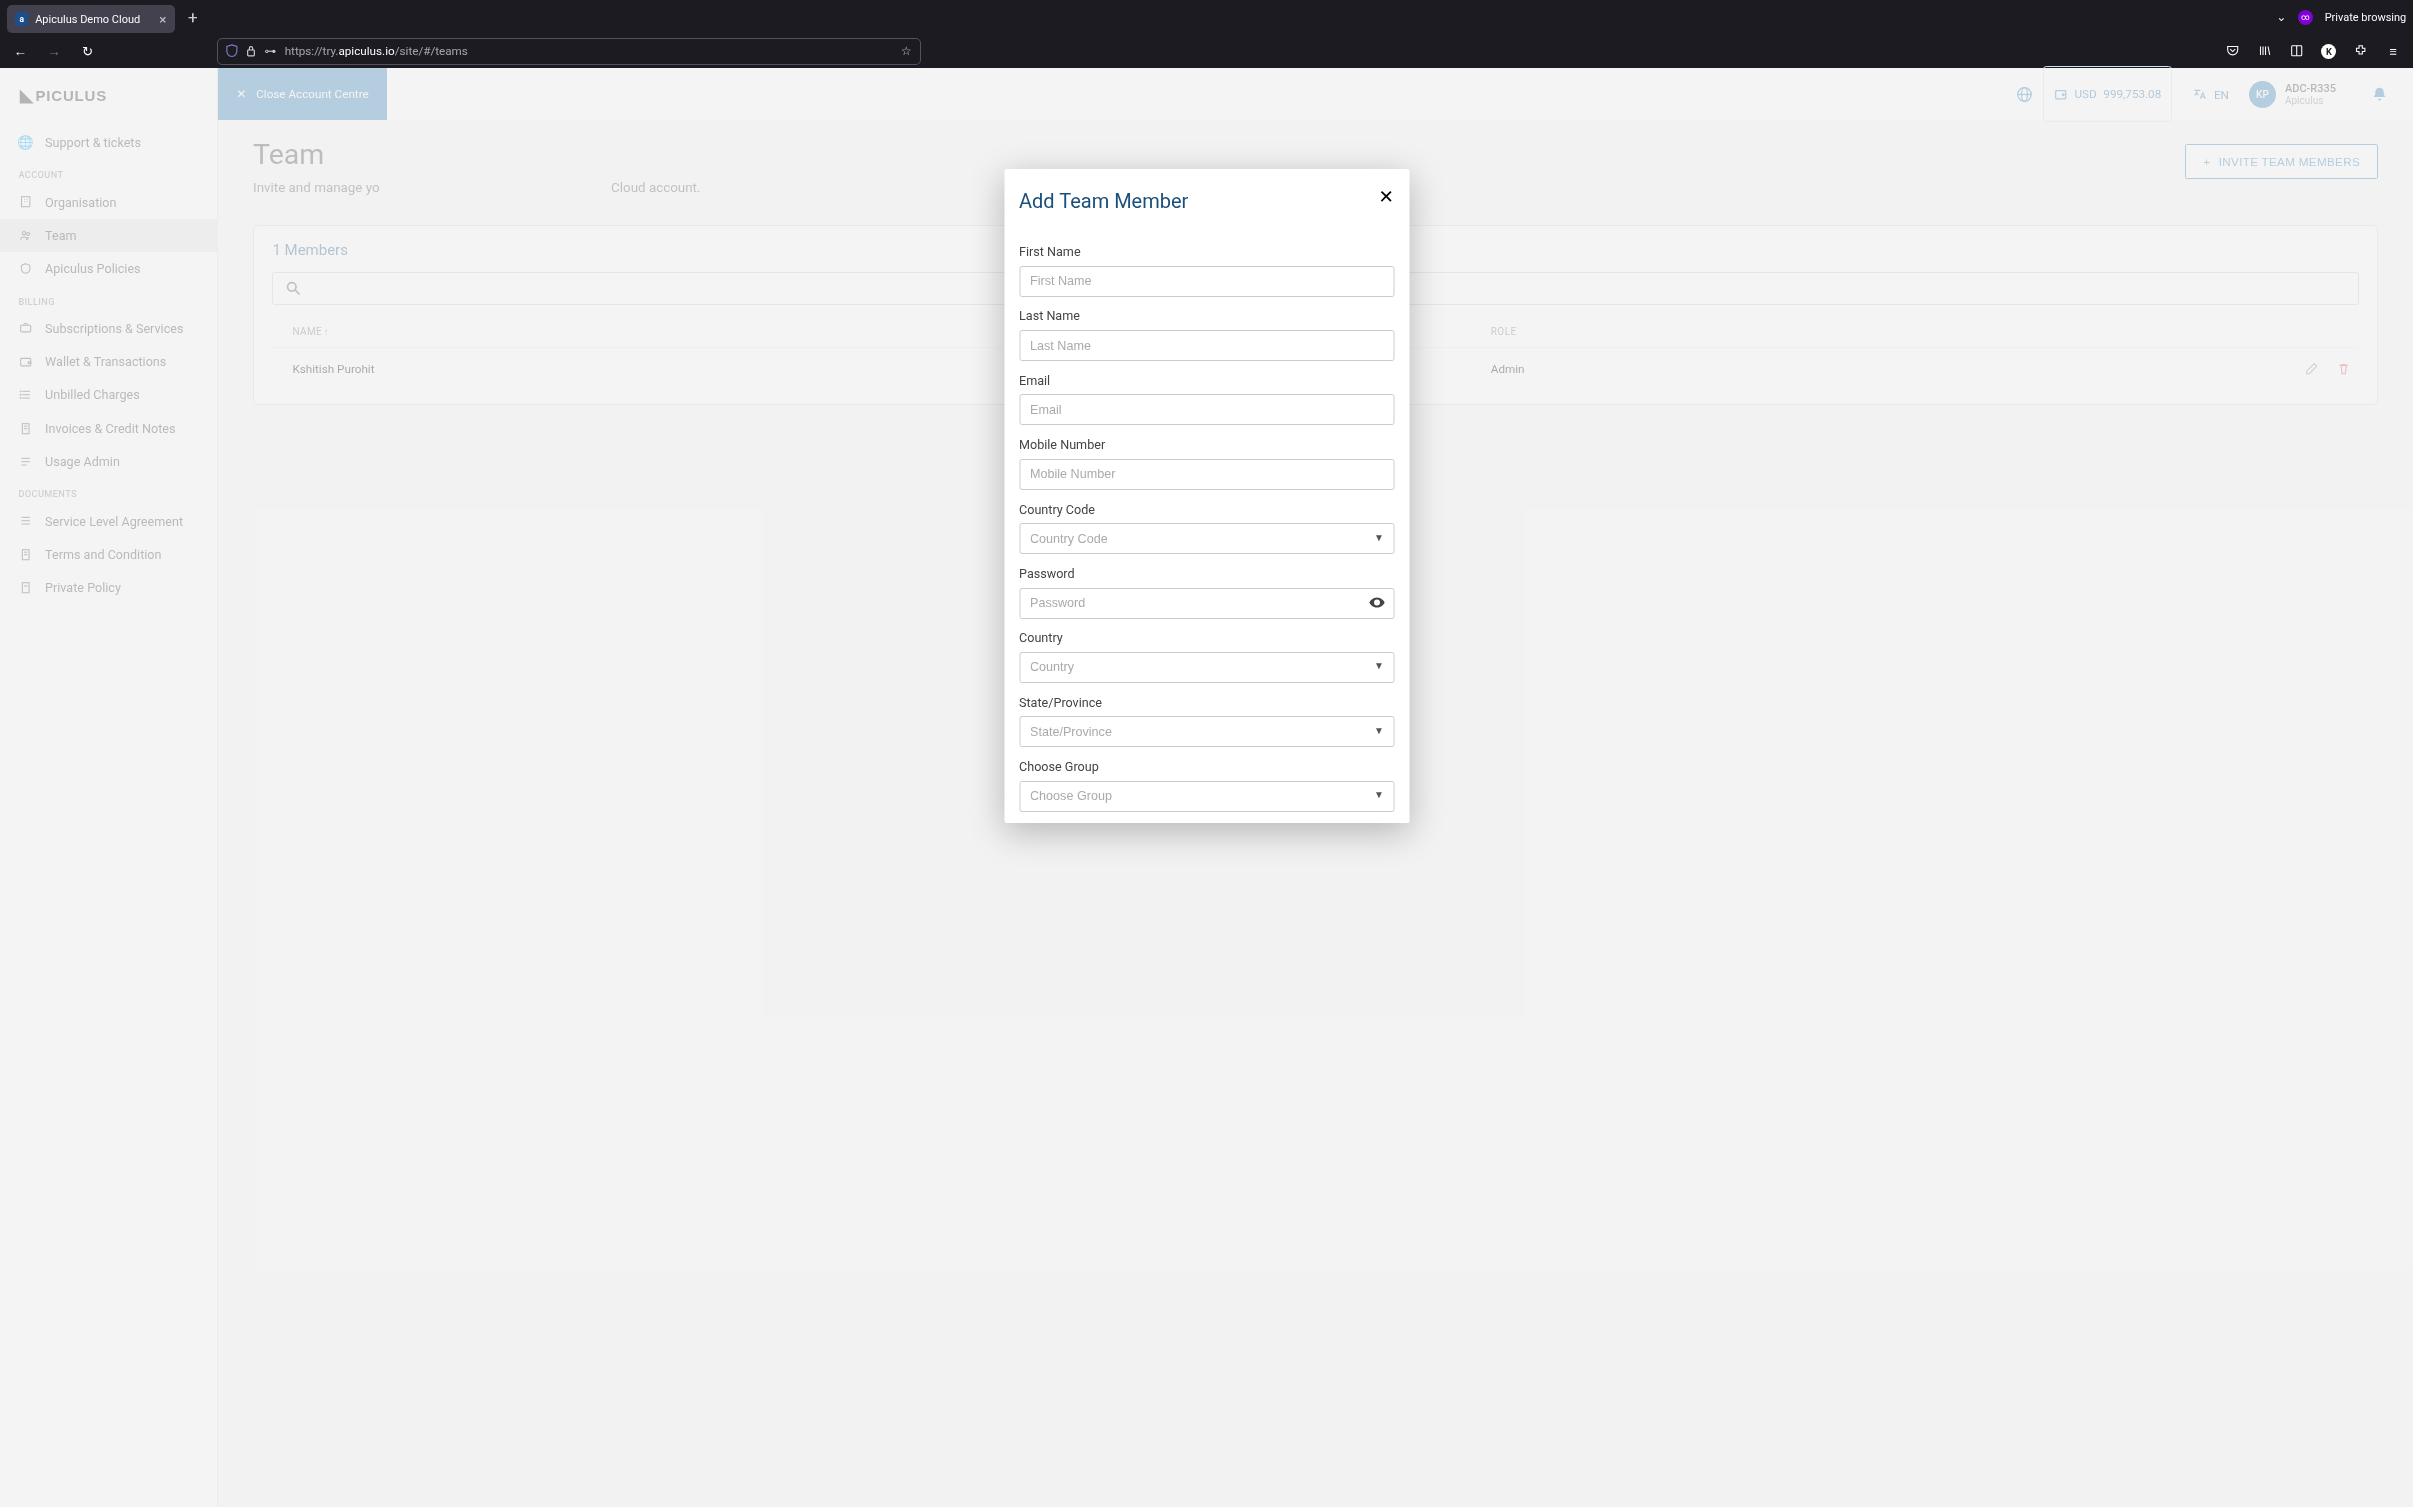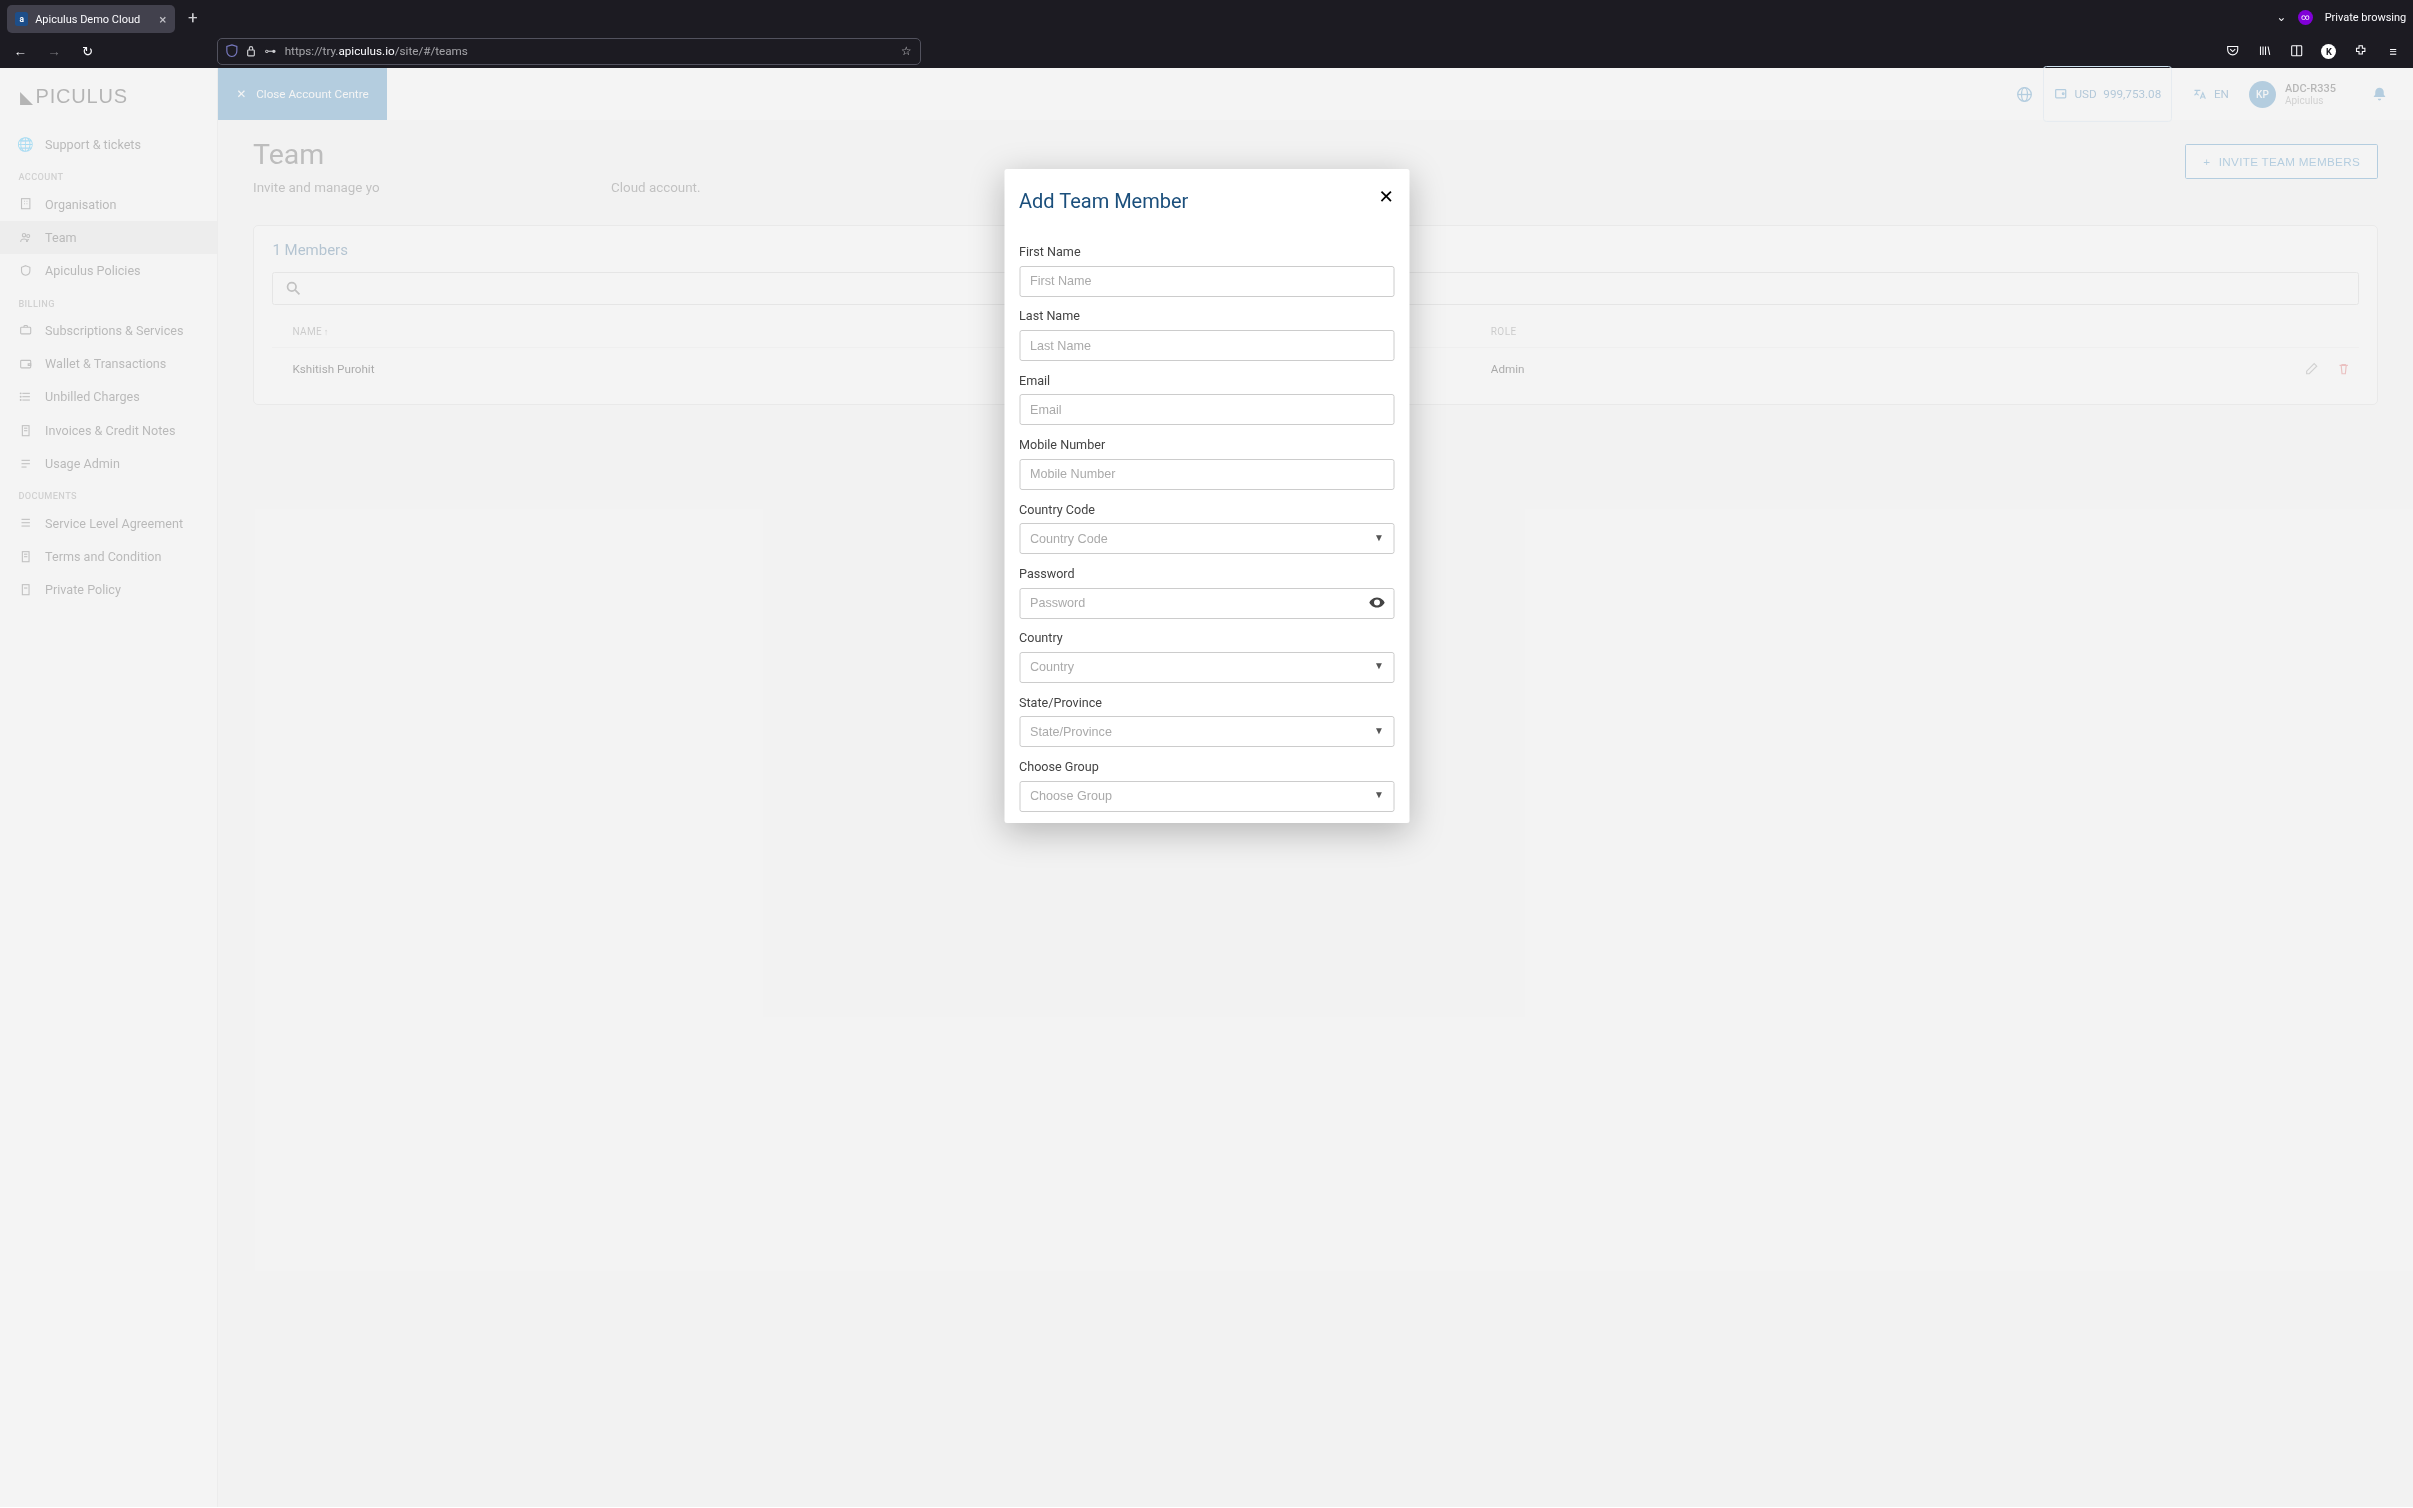--- a/index.html
+++ b/index.html
@@ -23,33 +23,33 @@
     .url-text .dim { opacity: 0.6; }
     .right-icons { margin-left: auto; display: flex; gap: 5px; align-items: center; }
     .right-icons .nav-btn { font-size: 12.6px; }
     .circle-k { width: 15px; height: 15px; background: #fff; color: #1c1b22; border-radius: 50%; display: flex; align-items: center; justify-content: center; font-size: 9.2px; font-weight: bold; }
 
     
     .app { display: flex; height: calc(100vh - 69px); position: relative; }
 
     .sidebar { width: 218px; border-right: 0.8px solid #e5e5e5; background: #fff; padding: 17px 0 0 0; overflow-y: auto; }
     .logo { padding: 0 20px 20px 20px; }
-    .logo-text { font-family: Arial, sans-serif; font-weight: 400; font-size: 20px; letter-spacing: 0.8px; color: #2b2b2b; }
+    .logo-text { font-family: Arial, sans-serif; font-weight: 700; font-size: 15px; letter-spacing: 0.8px; color: #2b2b2b; }
     .logo-text::before { content: "◣"; font-size: 17px; margin-right: 1.7px; }
     .side-item { display: flex; align-items: center; gap: 11.7px; padding: 9.2px 18.4px; font-size: 12.6px; color: #3a3a3a; cursor: pointer; }
     .side-item.active { background: #e6e6e6; }
     .side-item .icn { width: 15px; display: flex; justify-content: center; font-size: 13.4px; color: #555; }
     .side-section { padding: 10px 18.4px 5px; font-size: 9.2px; color: #888; letter-spacing: 0.4px; font-weight: 500; }
 
     .main { flex: 1; display: flex; flex-direction: column; background: #f9f9f9; }
 
     .topbar { height: 52px; display: flex; align-items: center; padding: 0 20px; gap: 10px; background: #fff; }
     .close-centre { background: #2a7db8; color: #fff; height: 52px; margin-left: -20px; padding: 0 18.4px; display: flex; align-items: center; gap: 10px; font-size: 11.7px; }
     .spacer { flex: 1; }
-    .top-chip { display: flex; align-items: flex-start; gap: 6.7px; padding: 20px 10px; border-radius: 3.4px; font-size: 11.7px; color: #246ba3; }
+    .top-chip { display: flex; align-items: flex-end; gap: 6.7px; padding: 20px 10px; border-radius: 3.4px; font-size: 11.7px; color: #246ba3; }
     .top-chip.bordered { border: 0.8px solid #cfe2f0; }
     .circle-globe, .lang-icon, .bell-icon { color: #2a7db8; font-size: 15px; }
     .avatar { width: 27px; height: 27px; border-radius: 50%; background: #2a7db8; color: #fff; display: flex; align-items: center; justify-content: center; font-size: 10px; font-weight: 500; }
     .user-block { display: flex; align-items: center; gap: 9px; }
     .user-meta { display: flex; flex-direction: column; font-size: 10px; }
     .user-meta .code { color: #333; font-weight: 500; font-size: 11px; }
     .user-meta .org { color: #888; }
 
     .content { padding: 18.4px 35px; position: relative; }
     .page-title { font-size: 28.5px; color: #474747; font-weight: 400; margin-bottom: 8.4px; }

